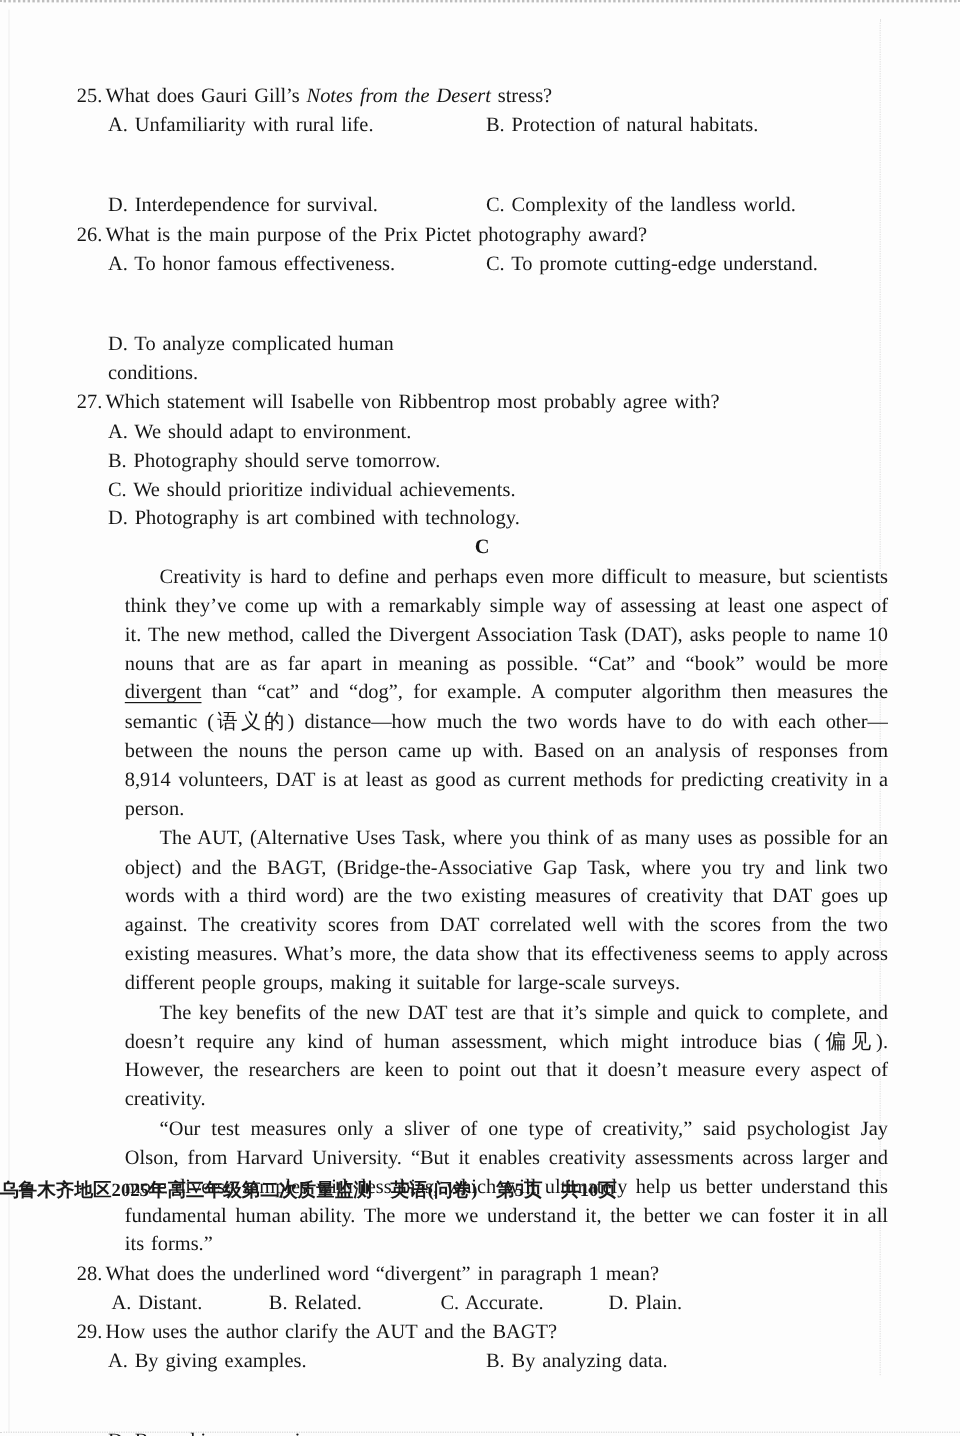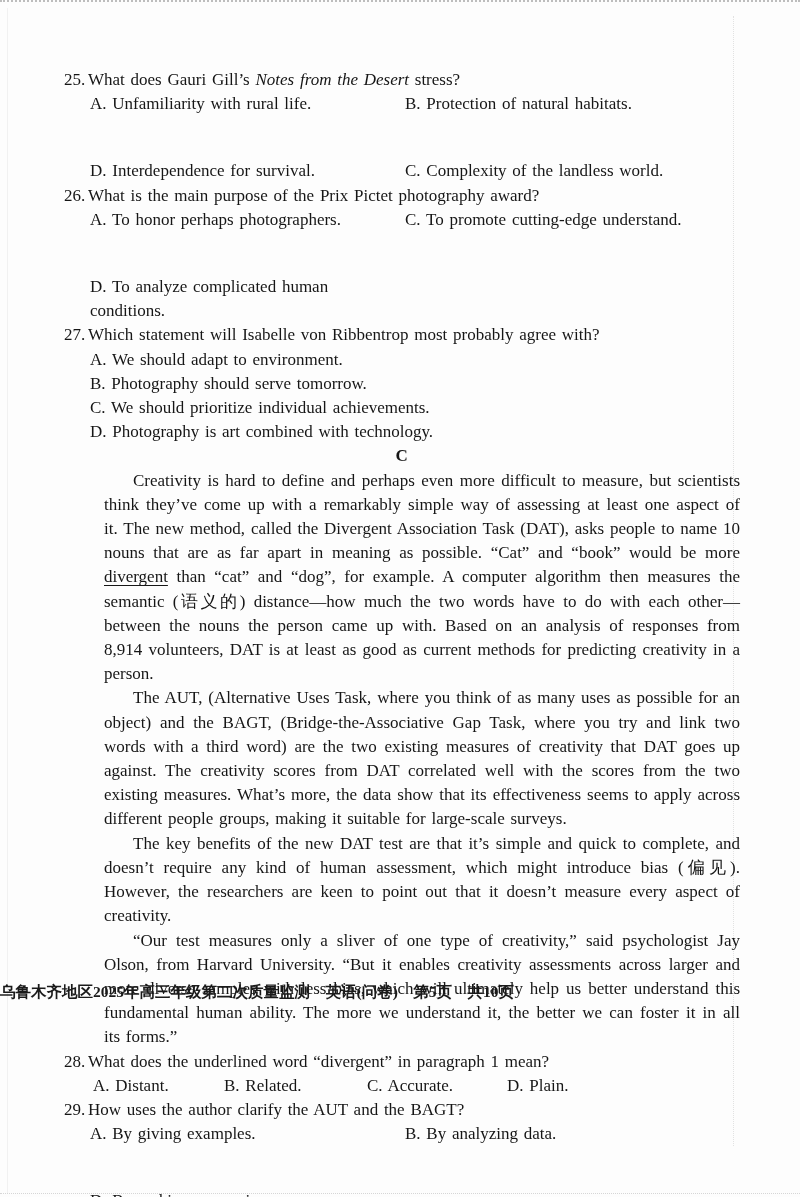--- a/index.html
+++ b/index.html
@@ -54,21 +54,21 @@
         <span>A. Unfamiliarity with rural life.</span>
         <span>B. Protection of natural habitats.</span>
         <span>D. Interdependence for survival.</span>
         <span>C. Complexity of the landless world.</span>
       </div>
     </div>
 
     <div>
       <div class="stem"><span class="q-num">26.</span><span>What is the main purpose of the Prix Pictet photography award?</span></div>
       <div class="opts-2col">
-        <span>A. To honor perhaps photographers.</span>
+        <span>A. To honor famous effectiveness.</span>
         <span>C. To promote cutting-edge understand.</span>
         <span>D. To analyze complicated human conditions.</span>
       </div>
     </div>
 
     <div>
       <div class="stem"><span class="q-num">27.</span><span>Which statement will Isabelle von Ribbentrop most probably agree with?</span></div>
       <div class="opts-1col">
         <div>A. We should adapt to environment.</div>
         <div>B. Photography should serve tomorrow.</div>

